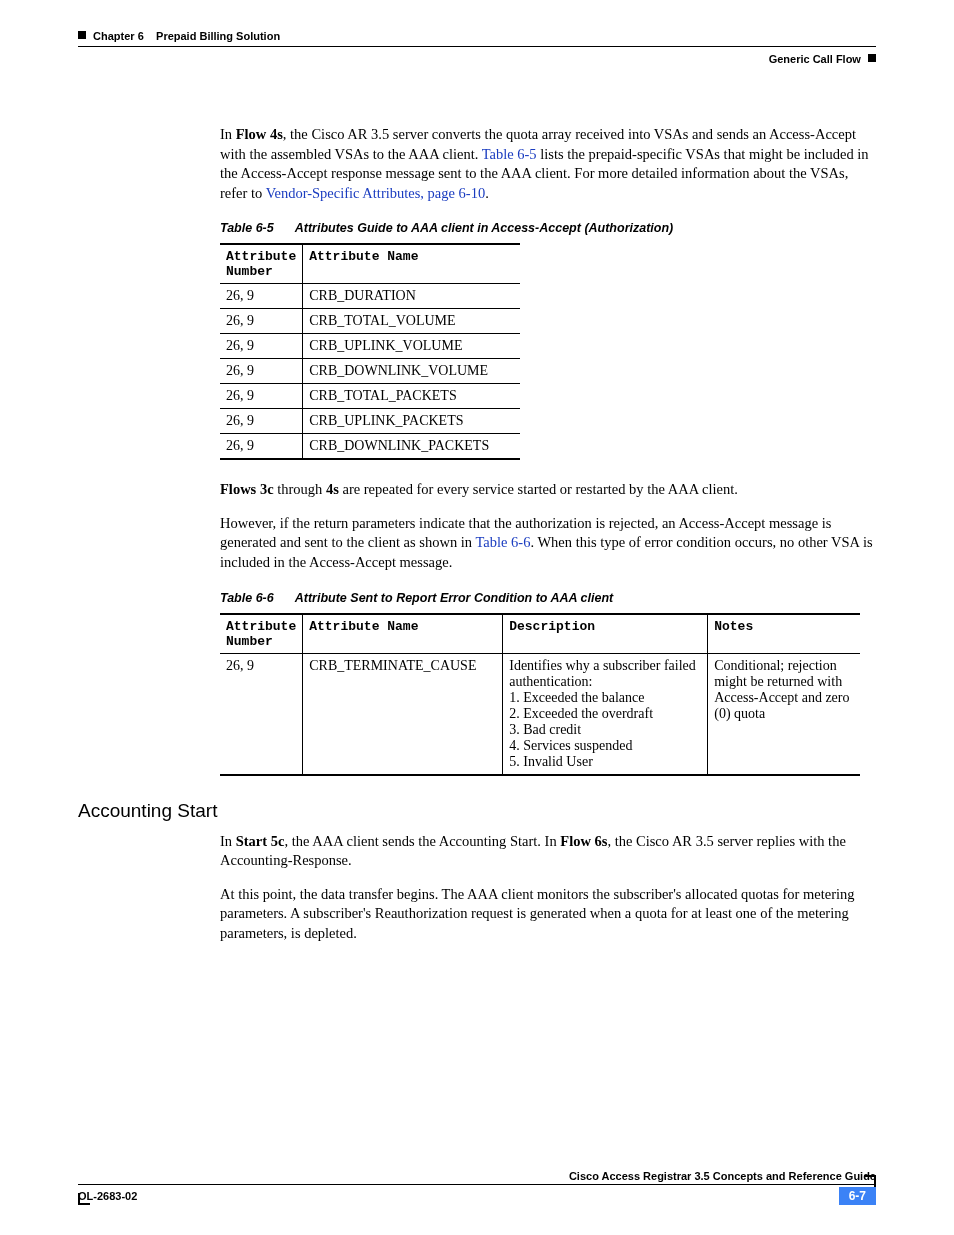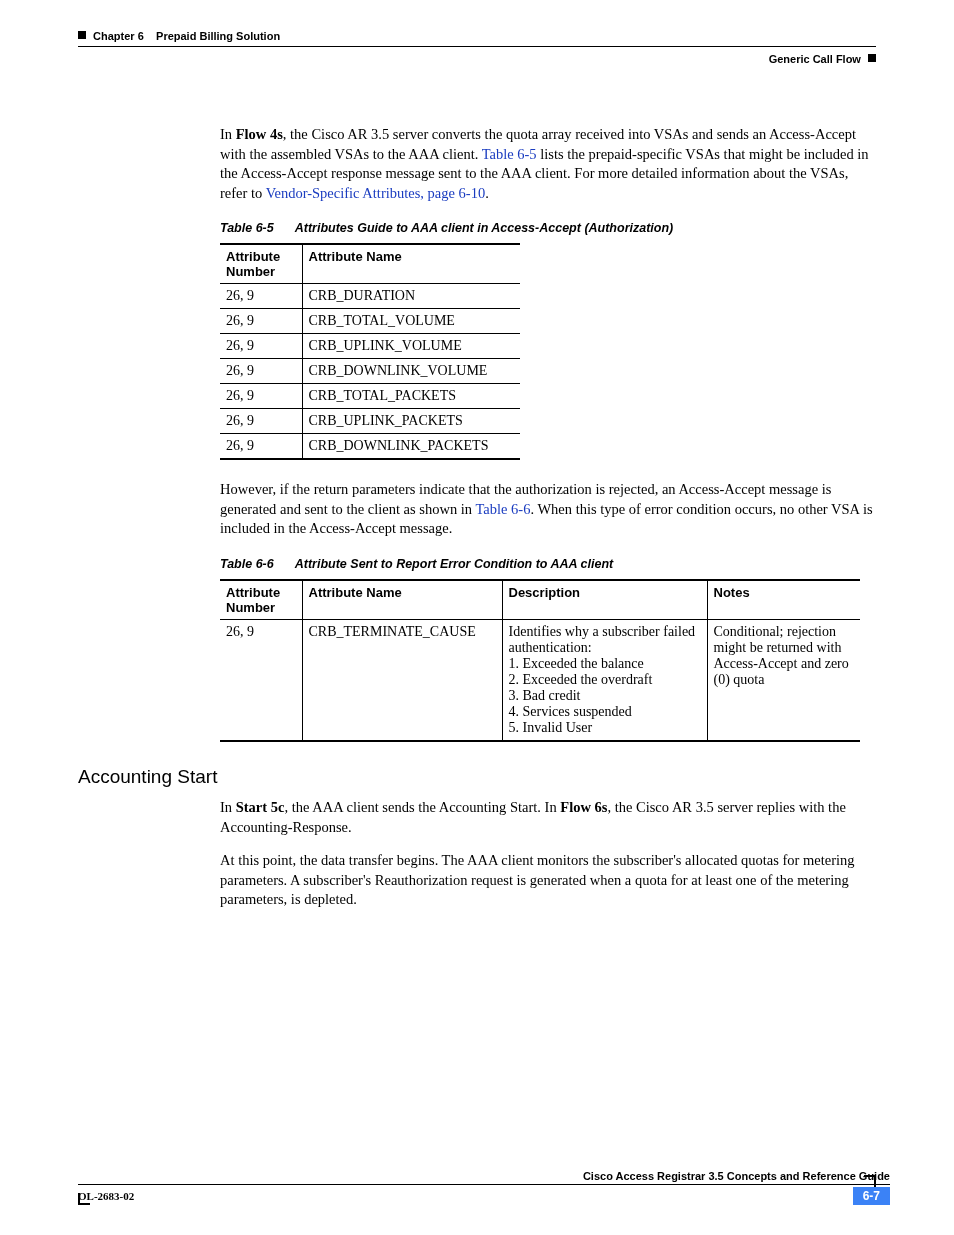--- a/index.html
+++ b/index.html
@@ -68,21 +68,21 @@
     border-collapse: collapse;
     margin-bottom: 20px;
   }
   table.dtable th, table.dtable td {
     text-align: left;
     padding: 4px 6px;
     vertical-align: top;
     font-size: 14px;
   }
   table.dtable th {
-    font-family: Liberation Sans, sans-serif;
+    font-family: Liberation Mono, monospace;
     font-weight: bold;
     font-size: 13px;
     border-top: 2px solid #000;
     border-bottom: 1.5px solid #000;
     border-left: 1px solid #000;
     border-right: 1px solid #000;
   }
   table.dtable th:first-child { border-left: none; }
   table.dtable th:last-child { border-right: none; }
   table.dtable td {
@@ -100,38 +100,38 @@
   .t66 col.c2 { width: 200px; }
   .t66 col.c3 { width: 205px; }
   h2.section {
     font-family: Arial, Helvetica, sans-serif;
     font-weight: normal;
     font-size: 19px;
     margin: 24px 0 10px 0;
   }
   .footer {
     position: absolute;
-    left: 78px; right: 64px; bottom: 30px;
+    left: 78px; right: 78px; bottom: 30px;
   }
   .footer-top {
     border-bottom: 1px solid #000;
     text-align: right;
     font-family: Arial, Helvetica, sans-serif;
     font-weight: bold;
     font-size: 11px;
     padding-bottom: 2px;
   }
   .footer-bot {
     display: flex;
     justify-content: space-between;
     align-items: center;
     margin-top: 2px;
   }
   .footer-bot .left {
-    font-family: Liberation Serif, serif;
+    font-family: Liberation Sans, sans-serif;
     font-weight: bold;
     font-size: 11px;
   }
   .footer-bot .right {
     background: #3b82f6;
     color: #fff;
     font-family: Arial, Helvetica, sans-serif;
     font-weight: bold;
     font-size: 12px;
     padding: 2px 10px;
@@ -215,20 +215,23 @@
             <td>26, 9</td>
             <td>CRB_UPLINK_PACKETS</td>
           </tr>
       <tr>
             <td>26, 9</td>
             <td>CRB_DOWNLINK_PACKETS</td>
           </tr>
     </tbody>
       </table>
 
+    <p class="para">
+      <span class="bold">Flows 3c</span><span> through </span><span class="bold">4s</span><span> are repeated for every service started or restarted by the AAA client.</span>
+    </p>
 
     <p class="para">
       <span>However, if the return parameters indicate that the authorization is rejected, an Access-Accept message is generated and sent to the client as shown in </span><span class="link">Table 6-6</span><span>. When this type of error condition occurs, no other VSA is included in the Access-Accept message.</span>
     </p>
 
     <div class="table-caption">
       <span class="tno">Table 6-6</span>
       <span>Attribute Sent to Report Error Condition to AAA client</span>
     </div>
 

